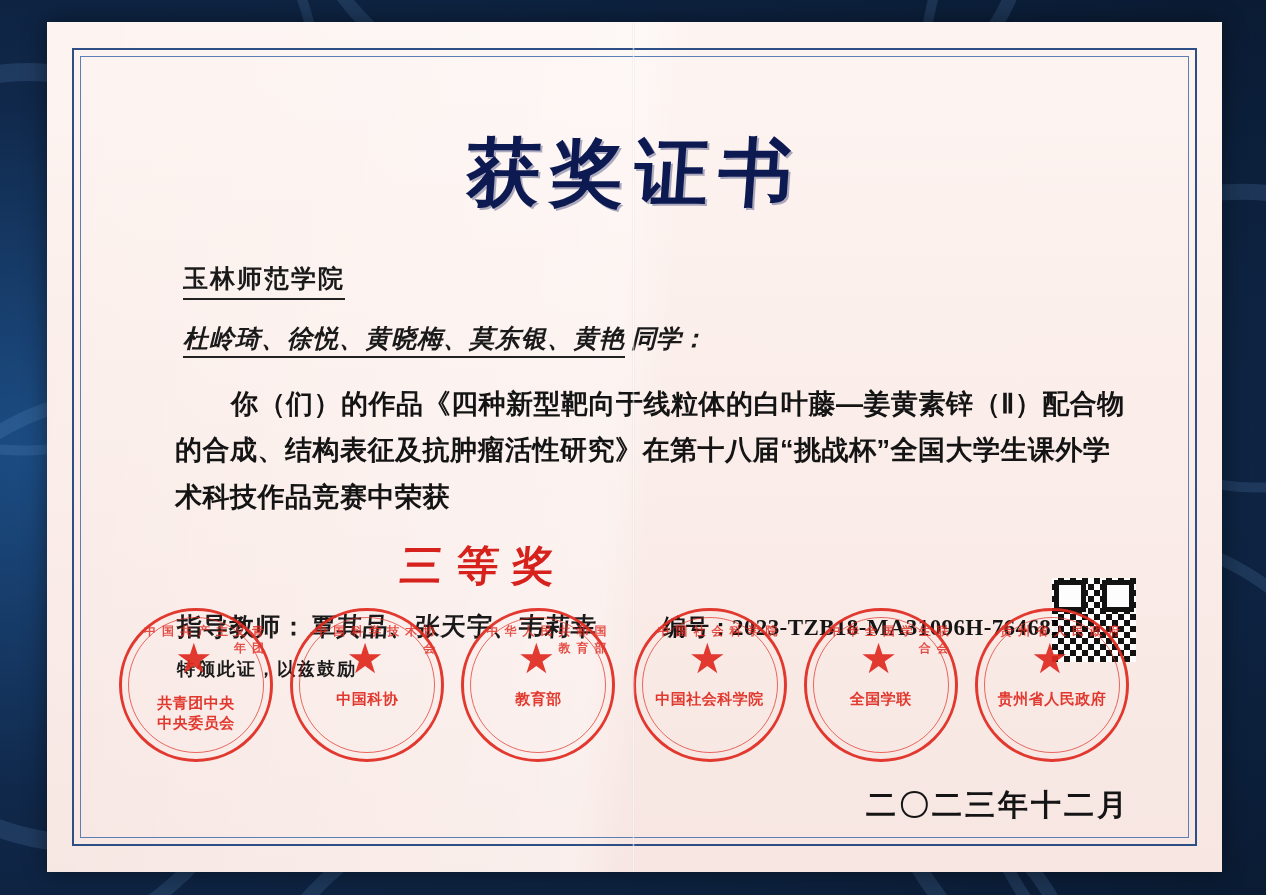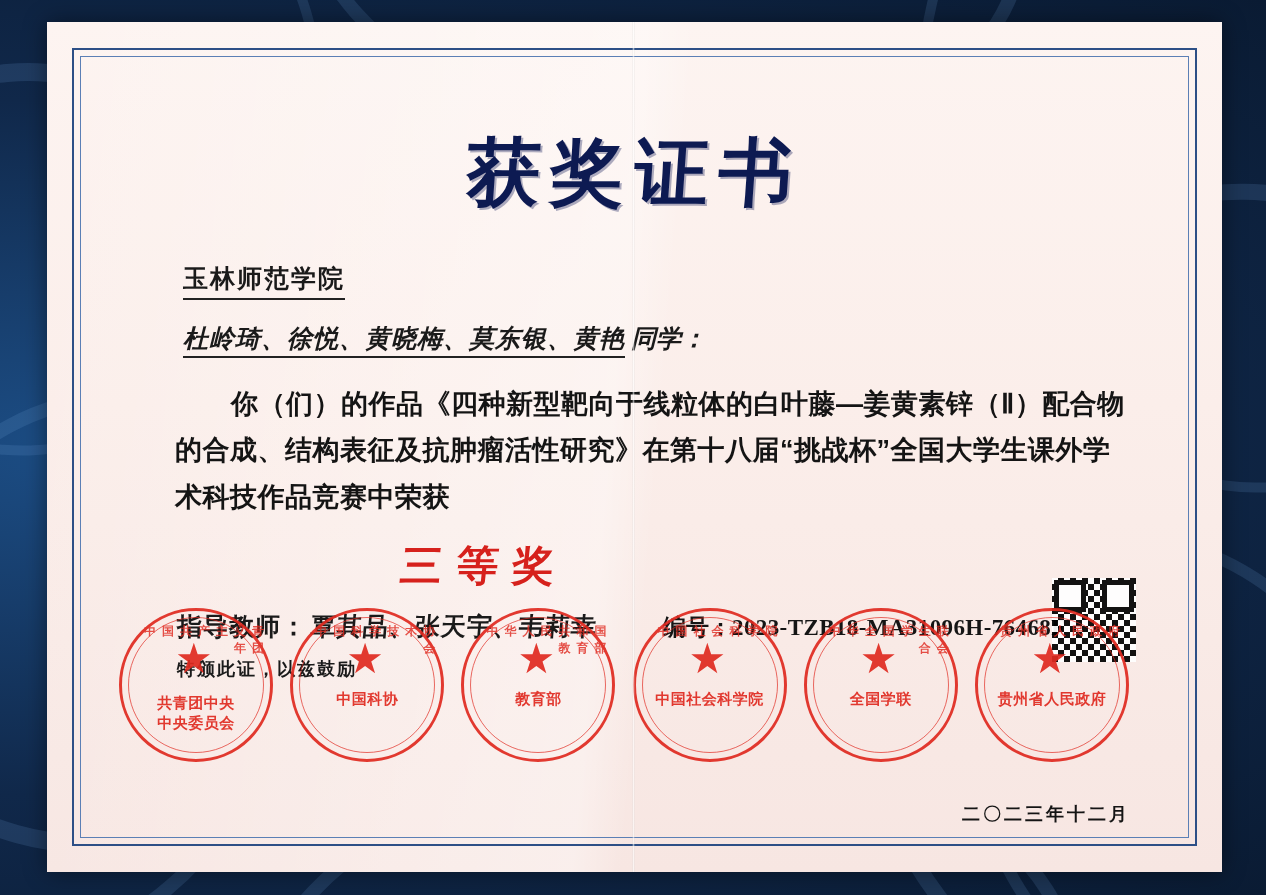--- a/index.html
+++ b/index.html
@@ -269,21 +269,21 @@
     font-weight: bold;
     letter-spacing: 6px;
     color: #e02a20;
     font-family: "DejaVu Sans", sans-serif;
     opacity: 0.88;
   }
   .date {
     position: absolute;
     right: 92px;
     bottom: 46px;
-    font-size: 18px;
+    font-size: 30px;
     font-weight: bold;
     color: #141414;
     letter-spacing: 3px;
     font-family: "DejaVu Sans", sans-serif;
   }
 </style>
 </head>
 <body>
 
 <div class="certificate">

